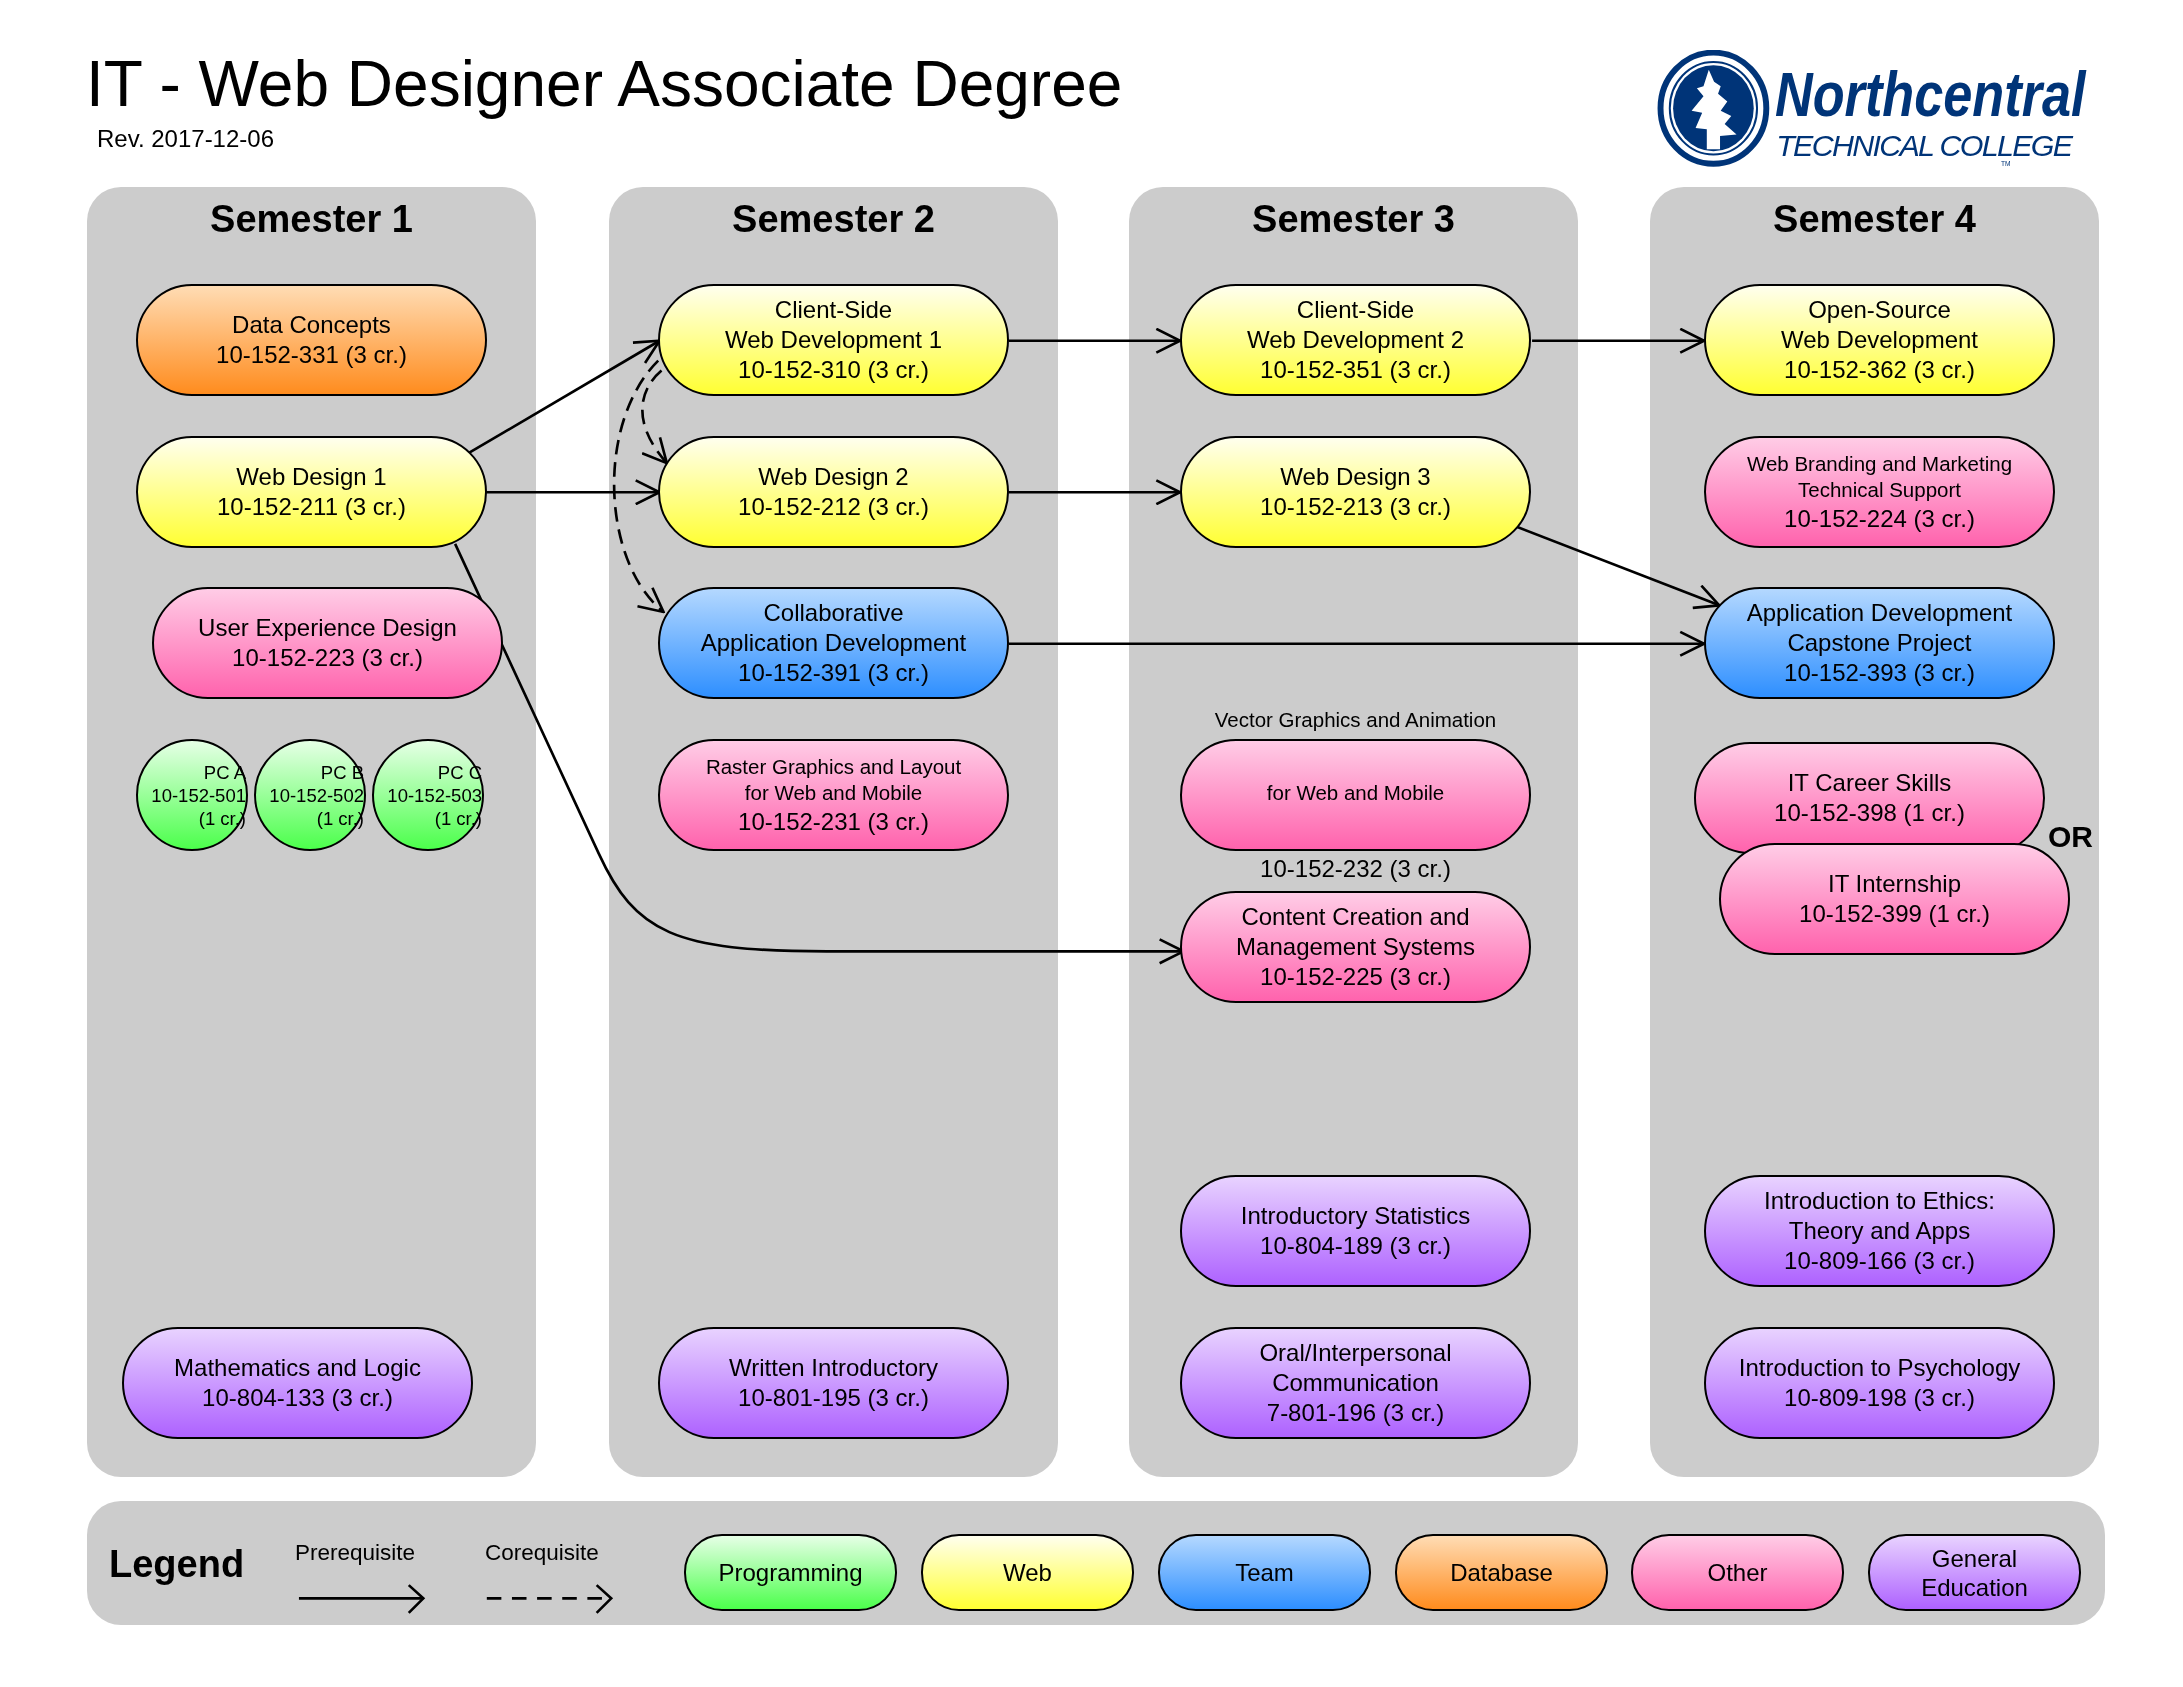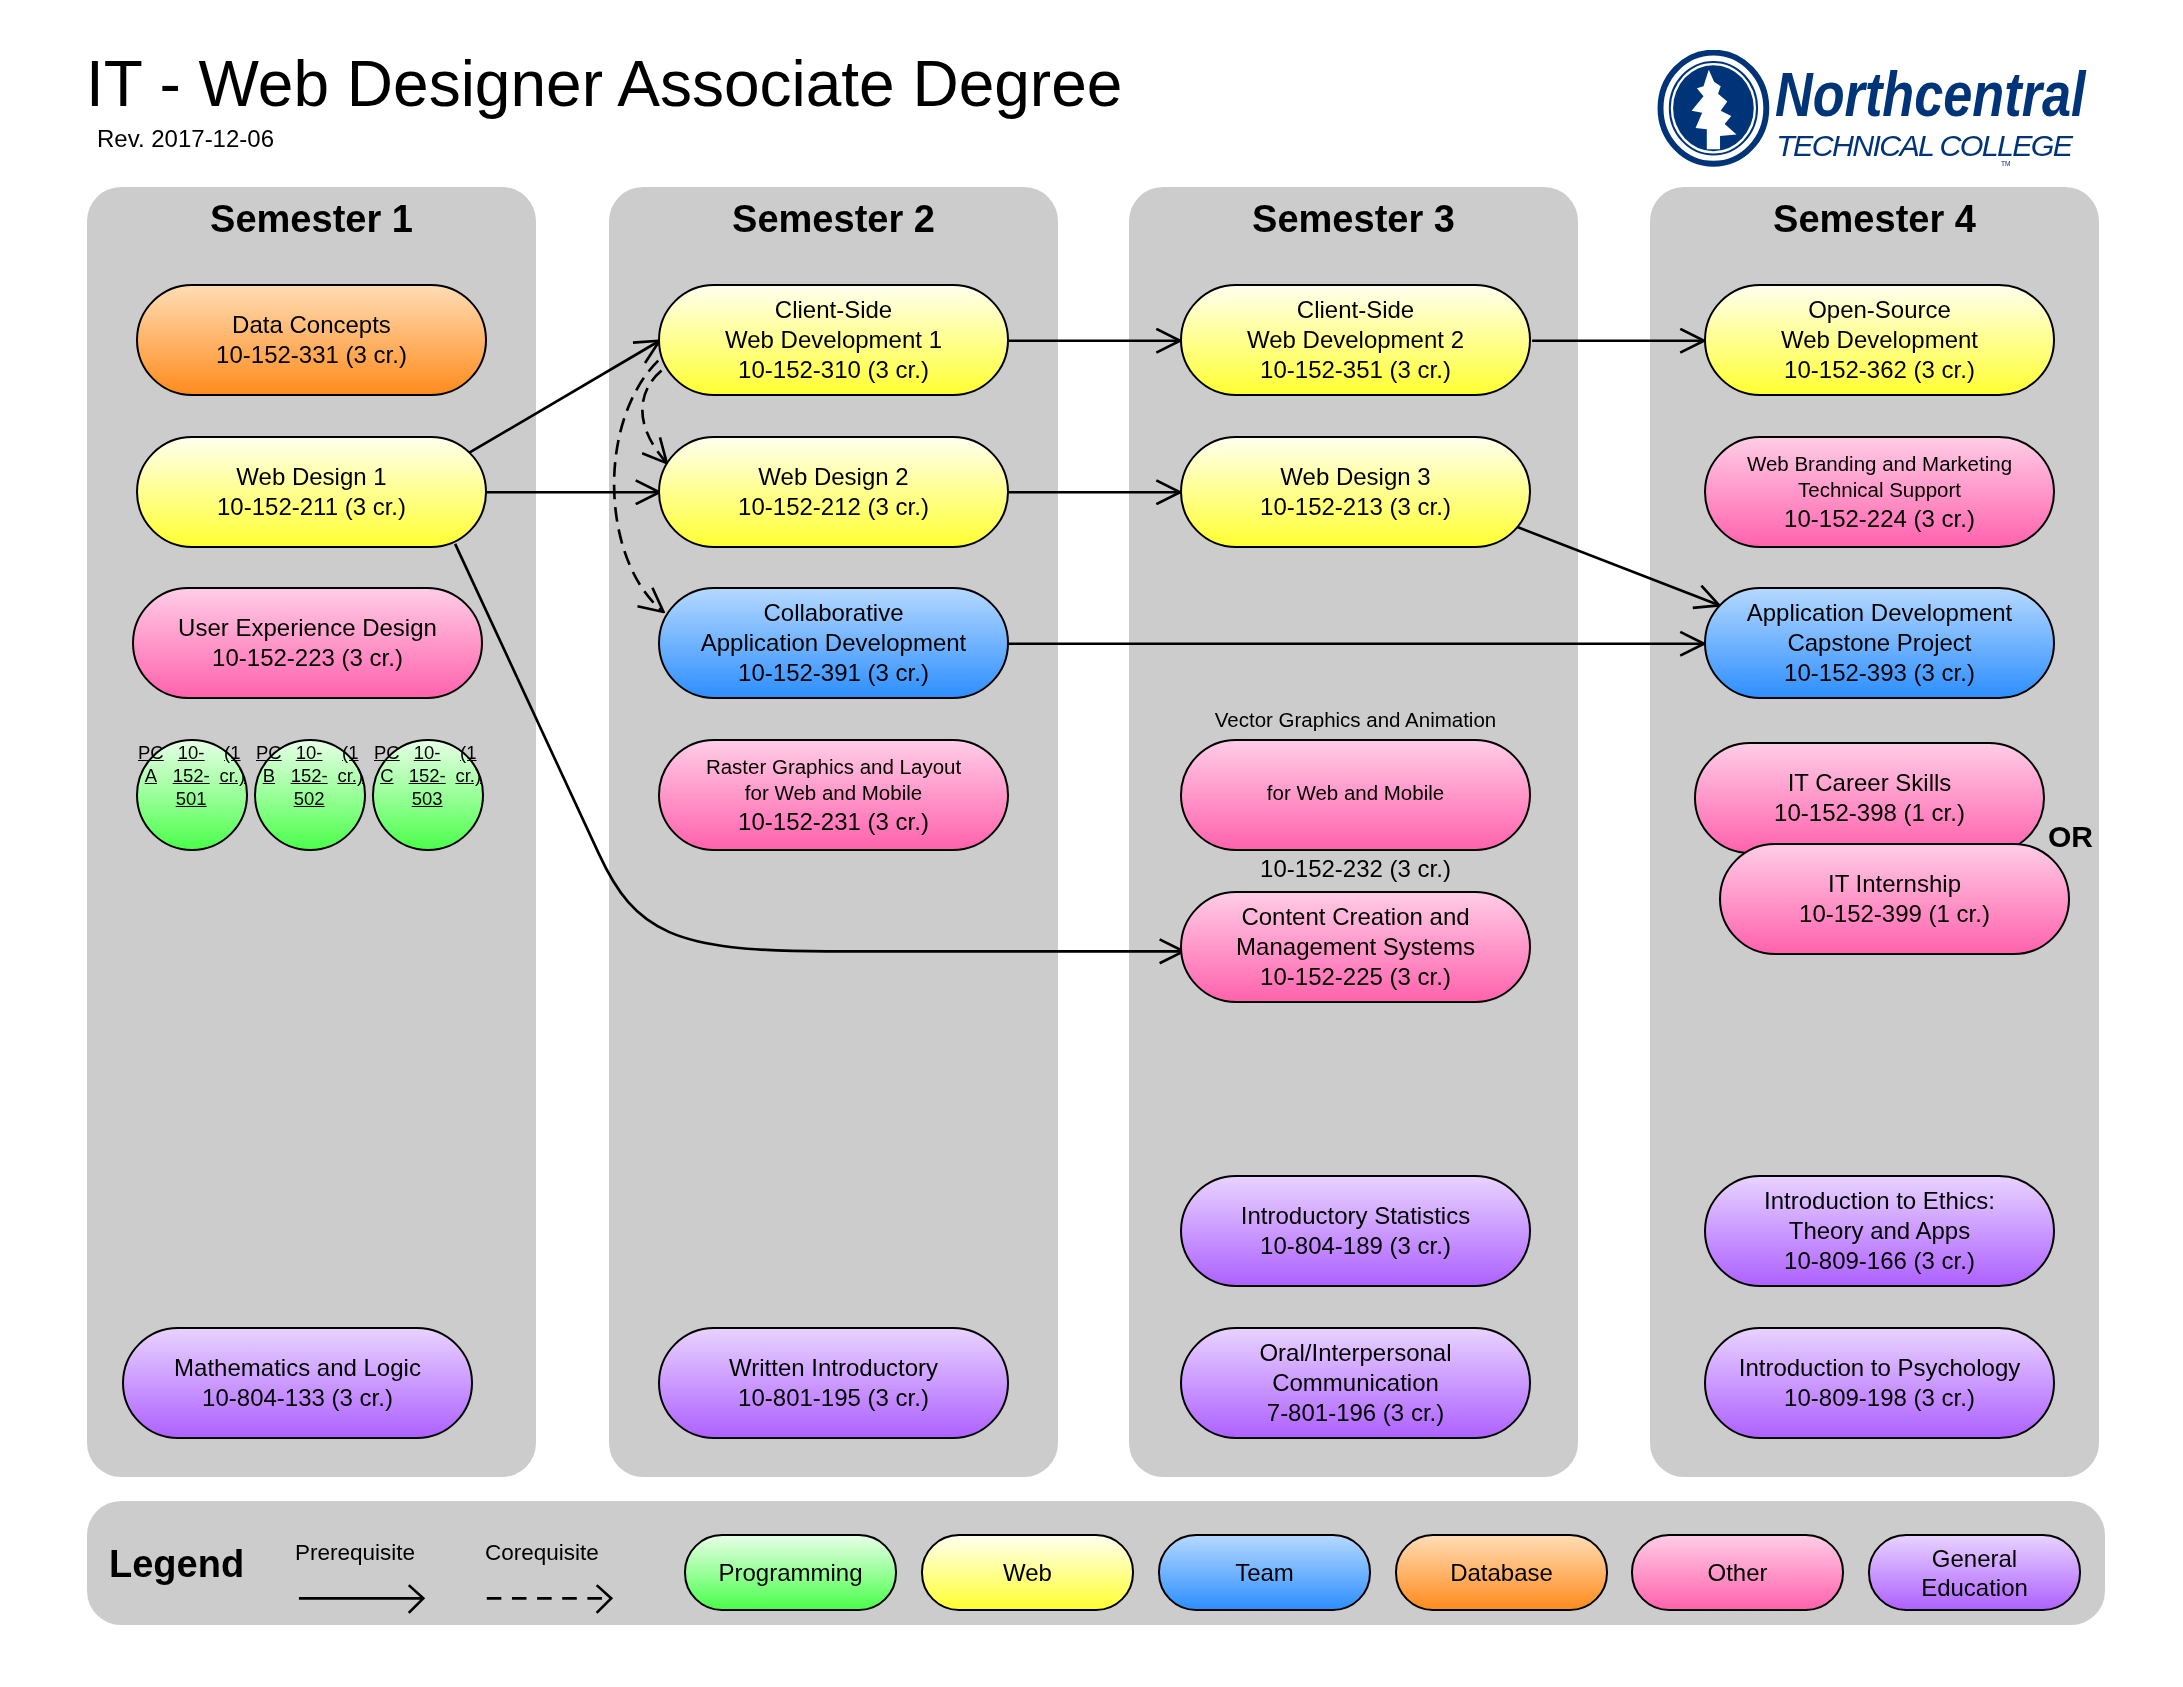--- a/index.html
+++ b/index.html
@@ -11,22 +11,22 @@
     .panel { position: absolute; top: 187px; width: 449px; height: 1290px; background: #cccccc; border-radius: 34px; }
     .panel-title { position: absolute; left: 0; right: 0; top: 200px; text-align: center;
                    font-weight: bold; font-size: 38px; line-height: 1; }
     .pill { position: absolute; box-sizing: border-box; width: 351px; height: 112px;
             border: 2.6px solid #000; border-radius: 56px;
             display: flex; flex-direction: column; justify-content: center; align-items: center;
             text-align: center; font-size: 24px; line-height: 30px; z-index: 2; }
     .pill.small .n { font-size: 20.5px; line-height: 26.5px; }
     .pill .c { font-size: 24px; line-height: 30px; }
     .circle { position: absolute; box-sizing: border-box; width: 112px; height: 112px; border-radius: 50%;
-              border: 2.6px solid #000; display: flex; justify-content: center;
-              align-items: flex-start; text-align: center; font-size: 18.5px; line-height: 23px; z-index: 2; text-decoration: underline; }
+              border: 2.6px solid #000; display: flex; flex-direction: column; justify-content: center;
+              align-items: flex-end; text-align: center; font-size: 18.5px; line-height: 23px; z-index: 2; }
     .cat-web { background: linear-gradient(#ffffee, #ffff33); }
     .cat-team { background: linear-gradient(#b4d8ff, #2e8fff); }
     .cat-database { background: linear-gradient(#ffdcb4, #ff8c1e); }
     .cat-other { background: linear-gradient(#ffcce6, #ff63ad); }
     .cat-gened { background: linear-gradient(#e8d2ff, #ae62ff); }
     .cat-programming { background: linear-gradient(#e6ffe6, #4cff4c); }
     .or-label { position: absolute; left: 2048px; top: 820px; font-weight: bold; font-size: 30px; z-index: 3; }
     svg.arrows { position: absolute; left: 0; top: 0; width: 2183px; height: 1687px; z-index: 1; pointer-events: none; }
     .legend { position: absolute; left: 87px; top: 1501px; width: 2018px; height: 124px;
               background: #cccccc; border-radius: 34px; }
@@ -95,21 +95,21 @@
 </svg>
 
 <div class="pill cat-database" style="left:136px; top:284px;">
   <span>Data Concepts</span>
   <span>10-152-331 (3 cr.)</span>
 </div>
 <div class="pill cat-web" style="left:136px; top:436px;">
   <span>Web Design 1</span>
   <span>10-152-211 (3 cr.)</span>
 </div>
-<div class="pill cat-other" style="left:132px; top:587px;">
+<div class="pill cat-other" style="left:152px; top:587px;">
   <span>User Experience Design</span>
   <span>10-152-223 (3 cr.)</span>
 </div>
 <div class="circle cat-programming" style="left:136px; top:739px;">
   <span>PC A</span>
   <span>10-152-501</span>
   <span>(1 cr.)</span>
 </div>
 <div class="circle cat-programming" style="left:254px; top:739px;">
   <span>PC B</span>

